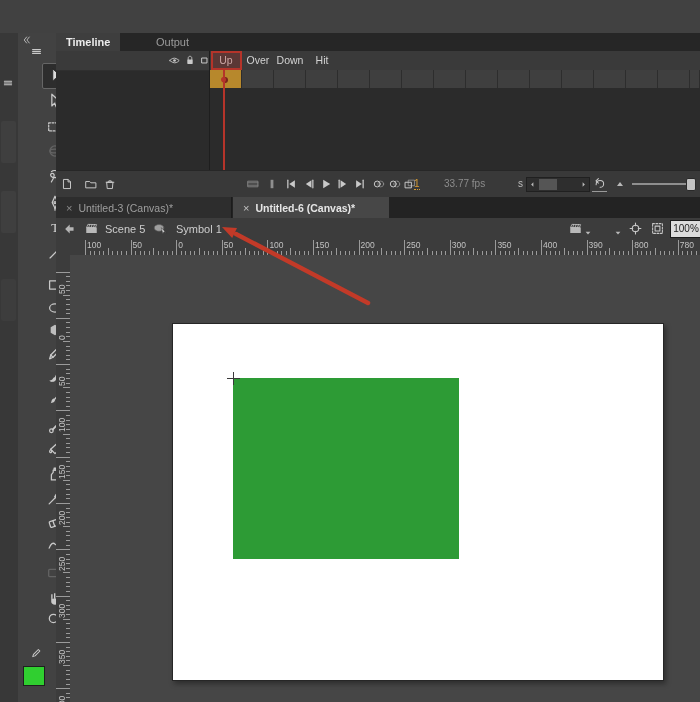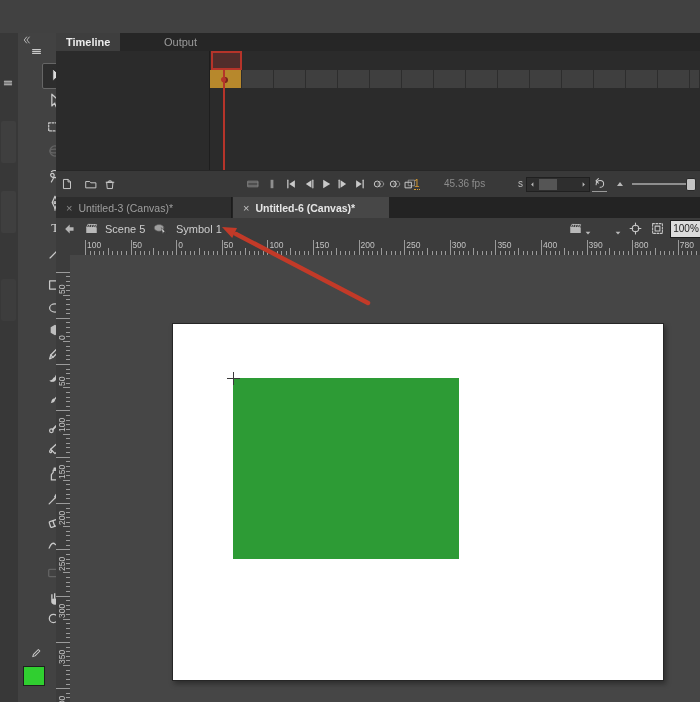--- a/index.html
+++ b/index.html
@@ -250,23 +250,48 @@
         <path d="M5 15.5 L6 12.5 L12.5 6 L14.5 8 L8 14.5 Z"></path>
       </svg>
     </span>
   <div class="abs" style="left: 5px; top: 633px; width: 20px; height: 18px; border: 1px solid rgb(31, 31, 31); background: rgb(48, 207, 48);"></div>
 </div>
 
 <div class="abs" style="left:56px;top:33px;width:644px;height:164px;background:#2b2b2b;">
 
   <div class="abs" style="left:0;top:0;width:644px;height:18px;background:#262626;">
     <div class="abs tab-tl" style="left:0;top:0;background:#3e3e3e;color:#ececec;font-weight:bold;">Timeline</div>
-    <div class="abs tab-tl" style="left:60px;top:0;color:#9b9b9b;padding-left:48px;">Output</div>
+    <div class="abs tab-tl" style="left:52px;top:0;color:#9b9b9b;padding-left:48px;">Output</div>
   </div>
 
+  <div class="abs" style="left:0;top:18px;width:644px;height:19px;background:#3a3a3a;border-bottom:1px solid #2f2f2f;">
+    <span class="abs ico" style="left:112px;top:3px;">
+        <svg width="13" height="13" viewBox="0 0 20 20" fill="none" stroke="#c9c9c9" stroke-width="1.4" stroke-linecap="round" stroke-linejoin="round">
+          <path d="M2.8 10 C5.4 6.8 9.4 5.6 12.4 7 C14.3 7.9 16.2 9.1 17.2 10 C14.6 13.2 10.6 14.4 7.6 13 C5.7 12.1 3.8 10.9 2.8 10 Z"></path>
+          <circle cx="10" cy="10" r="2.1" fill="#c9c9c9" stroke="none"></circle>
+        </svg>
+      </span>
+    <span class="abs ico" style="left:128px;top:3px;">
+        <svg width="12" height="12" viewBox="0 0 20 20" fill="none" stroke="#c9c9c9" stroke-width="1.4" stroke-linecap="round" stroke-linejoin="round">
+          <rect x="5.5" y="9" width="9" height="7.5" rx="1" fill="#c9c9c9" stroke="none"></rect>
+          <path d="M7 9.5 V6.8 C7 5 8.3 3.8 10 3.8 C11.7 3.8 13 5 13 6.8 V9.5"></path>
+        </svg>
+      </span>
+    <span class="abs ico" style="left:143px;top:4px;">
+        <svg width="11" height="11" viewBox="0 0 20 20" fill="none" stroke="#c9c9c9" stroke-width="1.4" stroke-linecap="round" stroke-linejoin="round">
+          <rect x="5.5" y="5.5" width="9" height="9" stroke-width="1.8"></rect>
+        </svg>
+      </span>
+    <div id="frame-labels" class="abs" style="left:0;top:0;width:644px;height:19px;">
+        <div class="framelabel" style="left: 154px; width: 32px;">Up</div>
+        <div class="framelabel" style="left: 186px; width: 32px;">Over</div>
+        <div class="framelabel" style="left: 218px; width: 32px;">Down</div>
+        <div class="framelabel" style="left: 250px; width: 32px;">Hit</div>
+      </div>
+  </div>
 
 
   <div id="frame-grid" class="abs" style="left:154px;top:37px;width:490px;height:18px;">
       <div class="cell" style="left: 0px; width: 32px; background: rgb(183, 136, 44);"></div>
       <div class="cell" style="left: 32px; width: 32px;"></div>
       <div class="cell" style="left: 64px; width: 32px;"></div>
       <div class="cell" style="left: 96px; width: 32px;"></div>
       <div class="cell" style="left: 128px; width: 32px;"></div>
       <div class="cell" style="left: 160px; width: 32px;"></div>
       <div class="cell" style="left: 192px; width: 32px;"></div>
@@ -362,21 +387,21 @@
           </svg>
         </span>
         <span class="abs ico" style="left: 347px; top: 6px;">
           <svg width="14" height="14" viewBox="0 0 20 20" fill="none" stroke="#c9c9c9" stroke-width="1.4" stroke-linecap="round" stroke-linejoin="round">
             <rect x="3.5" y="7.5" width="8.5" height="8"></rect>
             <rect x="8" y="4.5" width="8.5" height="8" opacity="0.55"></rect>
           </svg>
         </span>
       </div>
     <span class="abs ctl-txt" style="left:358px;top:7px;color:#d79b33;border-bottom:1px dotted #d79b33;">1</span>
-    <span class="abs ctl-txt" style="left:388px;top:7px;color:#8c8c8c;">45.36 fps</span>
+    <span class="abs ctl-txt" style="left:388px;top:7px;color:#8c8c8c;">33.77 fps</span>
     <span class="abs ctl-txt" style="left:442px;top:7px;color:#d79b33;border-bottom:1px dotted #d79b33;margin-top:33px;">0.0</span>
     <span class="abs ctl-txt" style="left:462px;top:7px;color:#bdbdbd;">s</span>
 
     <div class="abs" style="left:470px;top:6px;width:62px;height:13px;background:#2e2e2e;border:1px solid #202020;">
       <span class="abs ico" style="left:1px;top:2px;">
           <svg width="9" height="9" viewBox="0 0 20 20" fill="none" stroke="#c9c9c9" stroke-width="1.4" stroke-linecap="round" stroke-linejoin="round">
             <path d="M12 5 L7 10 L12 15 Z" fill="#b9b9b9" stroke="none"></path>
           </svg>
         </span>
       <div class="abs" style="left:12px;top:1px;width:18px;height:11px;background:#555;"></div>

